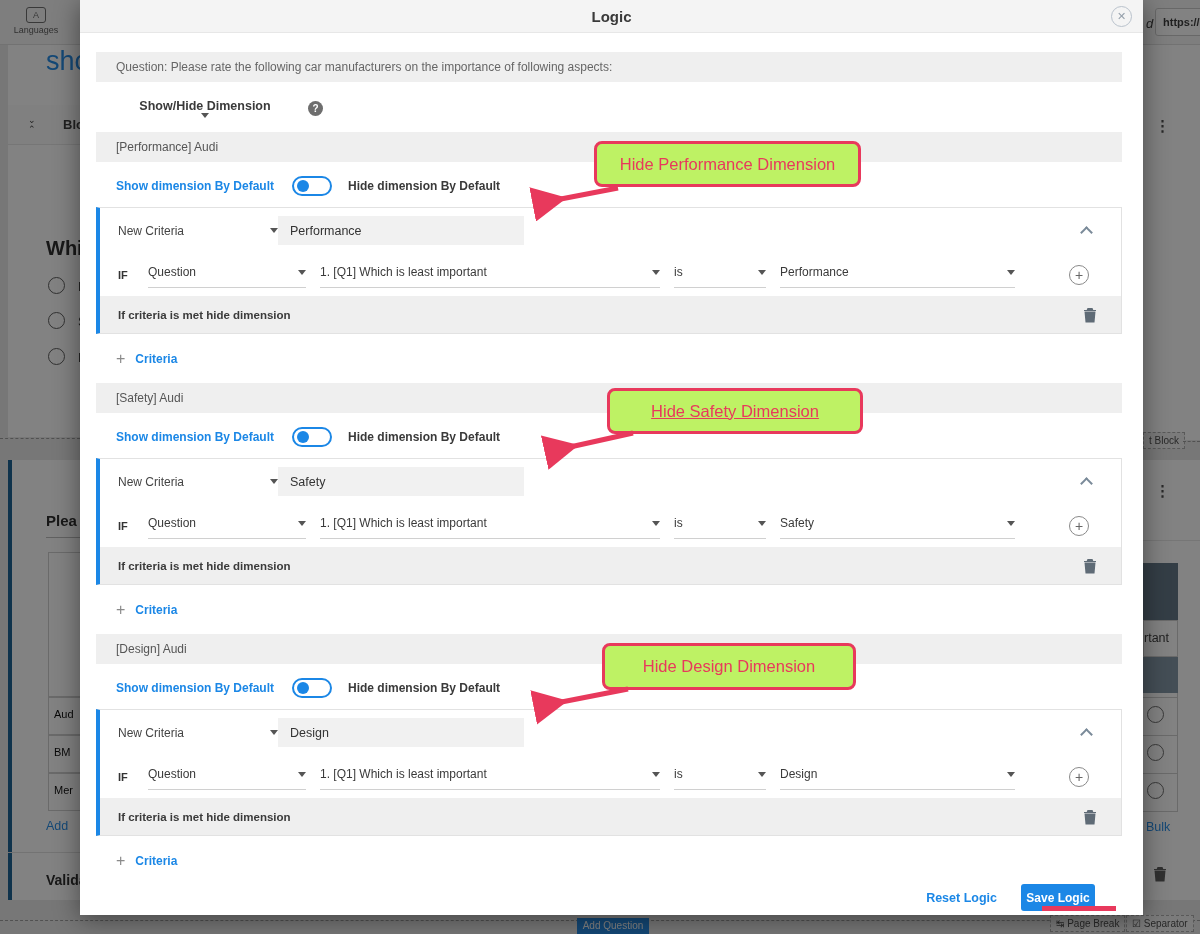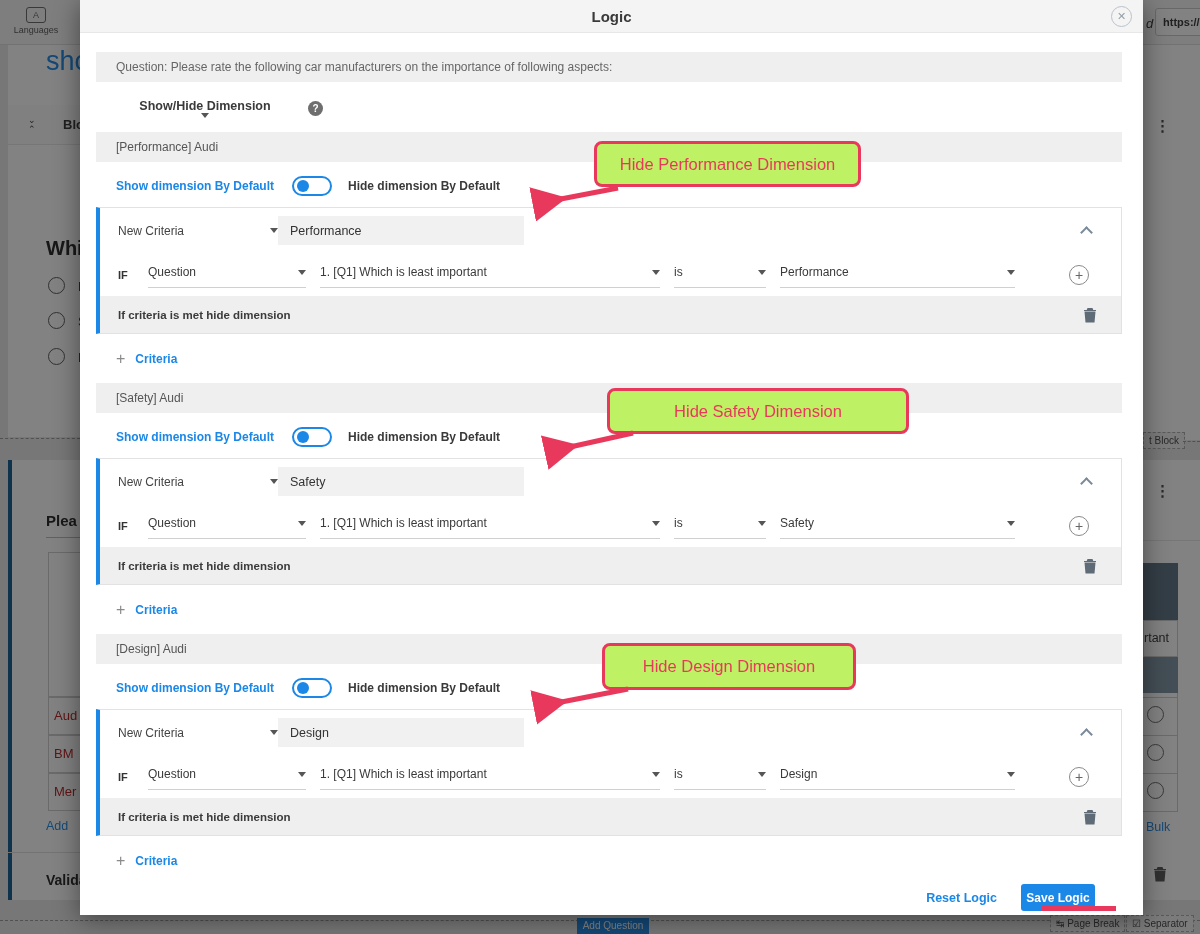--- a/index.html
+++ b/index.html
@@ -17,21 +17,21 @@
   .blockbar { position:absolute; left:8px; top:105px; width:310px; height:40px; background:#fbfbfb; border-bottom:1px solid #e5e5e5; }
   .collapse-ic { position:absolute; left:20px; top:11px; color:#333; font-size:9px; line-height:9px; letter-spacing:-1px; }
   .block-lbl { position:absolute; left:55px; top:12px; font-weight:bold; font-size:13px; color:#333; }
   .q-partial { position:absolute; left:46px; top:237px; font-weight:bold; font-size:20px; color:#222; }
   .radio { position:absolute; width:17px; height:17px; border:1.5px solid #555; border-radius:50%; background:transparent; }
   .radio-lbl { position:absolute; left:78px; font-size:13px; color:#333; }
   .dash-line { position:absolute; border-top:1px dashed #9a9a9a; }
   .blue-edge { position:absolute; left:8px; top:460px; width:4px; height:440px; background:#0f5a8f; }
   .plea { position:absolute; left:46px; top:512px; font-weight:bold; font-size:15px; color:#222; }
   .tbl-cell { position:absolute; left:48px; width:110px; border:1px solid #ccc; background:#fff; }
-  .tbl-txt { position:absolute; left:54px; font-size:13px; color:#b91c1c; }
+  .tbl-txt { position:absolute; left:54px; font-size:11px; color:#000000; }
   .blue-link { color:#1b87e6; font-size:12.5px; }
   .valida { position:absolute; left:46px; top:872px; font-weight:bold; font-size:14px; color:#222; }
   .url-d { position:absolute; left:1146px; top:16px; font-style:italic; font-size:13px; color:#333; }
   .url-box { position:absolute; left:1155px; top:8px; width:60px; height:28px; background:#fff; border:1px solid #c9c9c9; border-radius:3px;
     font-weight:bold; font-size:11px; color:#333; line-height:26px; padding-left:7px; }
   .kebab { position:absolute; font-size:15px; color:#444; font-weight:bold; }
   .chip { position:absolute; background:#f0f0f0; border:1px dashed #aaa; font-size:10px; color:#444; padding:2px 5px; white-space:nowrap; }
   .slate { position:absolute; left:1143px; width:35px; }
   .addq-btn { position:absolute; left:577px; top:918px; width:72px; height:16px; background:#1b87e6; color:#fff; font-size:10px;
     text-align:center; line-height:16px; }
@@ -340,21 +340,21 @@
 
     <div class="m-footer">
       <span class="reset-link">Reset Logic</span>
       <button class="save-btn">Save Logic</button>
     </div>
   </div>
 </div>
 
 <div id="anno">
   <div class="callout" style="left:594px;top:141px;width:267px;height:46px;">Hide Performance Dimension</div>
-  <div class="callout" style="left:607px;top:388px;width:302px;height:46px;">Hide Safety Dimension</div>
+  <div class="callout" style="left:607px;top:388px;width:256px;height:46px;text-decoration:underline;">Hide Safety Dimension</div>
   <div class="callout" style="left:602px;top:643px;width:254px;height:47px;">Hide Design Dimension</div>
   <svg width="1200" height="934" style="position:absolute;left:0;top:0;">
     <defs>
       <marker id="ah" markerWidth="7" markerHeight="7" refX="5.5" refY="3.5" orient="auto">
         <path d="M7,0 L0,3.5 L7,7 z" fill="#e8395c"></path>
       </marker>
     </defs>
     <line x1="618" y1="188" x2="540" y2="203" stroke="#e8395c" stroke-width="5" marker-end="url(#ah)"></line>
     <line x1="633" y1="433" x2="552" y2="451" stroke="#e8395c" stroke-width="5" marker-end="url(#ah)"></line>
     <line x1="628" y1="689" x2="541" y2="706" stroke="#e8395c" stroke-width="5" marker-end="url(#ah)"></line>

